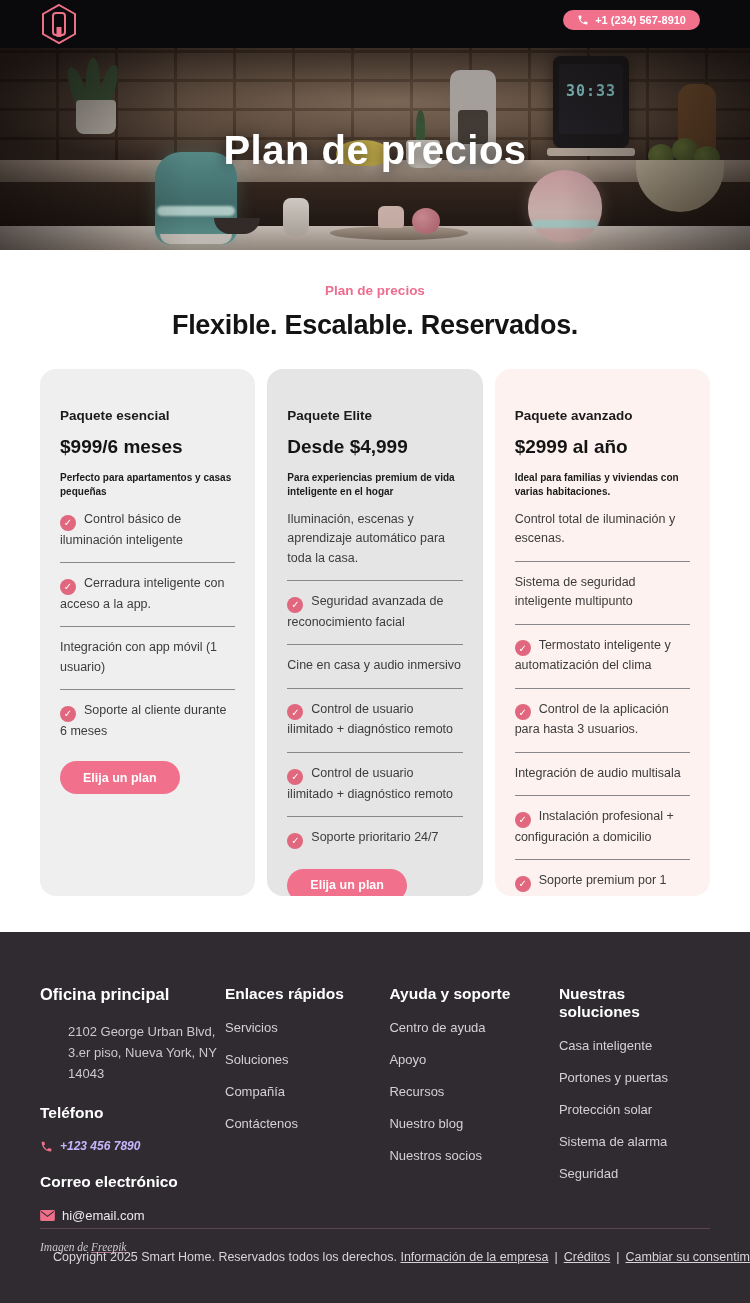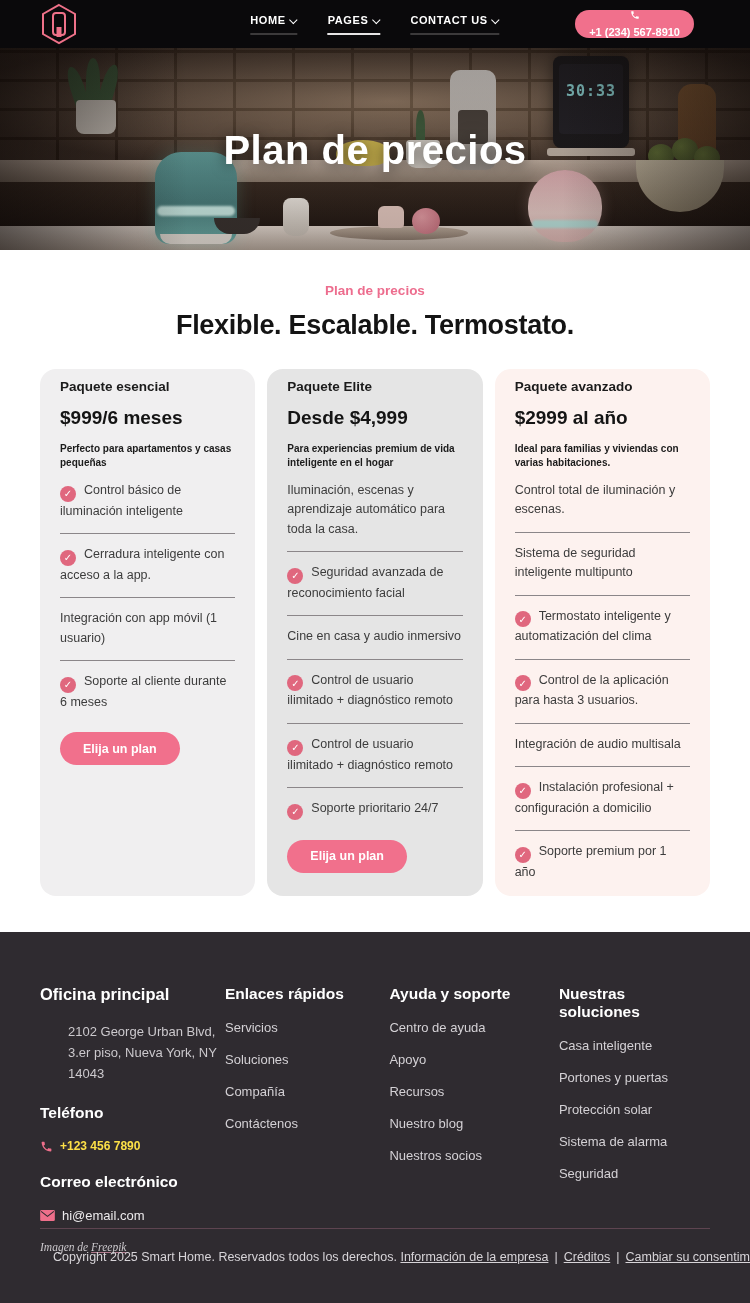--- a/index.html
+++ b/index.html
@@ -9,23 +9,23 @@
   
   .header { height:48px; background:#0a090b; display:flex; align-items:center; padding:0 40px; position:relative; }
   .logo { width:40px; height:44px; display:flex; align-items:center; }
   .nav { position:absolute; left:50%; transform:translateX(-50%); display:flex; gap:30px; align-items:flex-start; }
   .nav-item { color:#fff; font-size:11px; font-weight:700; letter-spacing:.6px; text-transform:uppercase;
               padding-bottom:7px; border-bottom:2px solid #3c3a3b; cursor:pointer; display:flex; align-items:center; gap:4px; }
   .nav-item.active { border-bottom-color:#e6e4e5; }
   .chev { width:8px; height:8px; display:inline-block; position:relative; top:-1px; }
   .chev::before { content:""; position:absolute; left:1px; top:2px; width:5px; height:5px;
                   border-right:1.5px solid #fff; border-bottom:1.5px solid #fff; transform:rotate(45deg); }
-  .phone-btn { position:absolute; right:56px; top:10px; height:28px; padding:0 14px; border:none; cursor:pointer;
+  .phone-btn { position:absolute; right:50px; top:10px; height:20px; padding:0 14px; border:none; cursor:pointer;
                background:var(--accent,#f1708c); color:#fff; font-weight:700; font-size:11px; border-radius:14px;
-               display:flex; align-items:center; gap:6px; font-family:"Liberation Sans", sans-serif;flex-direction:column; }
+               display:flex; align-items:center; gap:6px; font-family:"Liberation Sans", sans-serif; }
 
   
   .hero { height:202px; position:relative; overflow:hidden; background:linear-gradient(180deg,#241a16,#3b2d24 60%,#4a3a2e); }
   .hero * { position:absolute; }
   .tiles { left:0; top:0; width:100%; height:118px;
     background-color:#6d5b4e;
     background-image:
       repeating-linear-gradient(0deg, rgba(0,0,0,0) 0 26px, #443529 26px 29px),
       repeating-linear-gradient(90deg, rgba(0,0,0,0) 0 56px, #443529 56px 59px);
   }
@@ -64,21 +64,21 @@
     background:linear-gradient(90deg, rgba(10,6,5,.55), rgba(10,6,5,0) 25%, rgba(10,6,5,0) 75%, rgba(10,6,5,.5)),
                linear-gradient(180deg, rgba(10,6,5,.35), rgba(10,6,5,.08) 45%, rgba(10,6,5,.2)); }
   .hero-title { left:0; top:80px; width:100%; text-align:center; color:#fff; font-size:40px; font-weight:700;
     letter-spacing:.5px; text-shadow:0 2px 14px rgba(0,0,0,.55); position:absolute; }
 
   
   .main { height:682px; padding-top:33px; background:#fff; }
   .eyebrow { text-align:center; color:#ed6d8e; font-weight:700; font-size:13.5px; }
   .big-heading { text-align:center; color:#141414; font-weight:800; font-size:27px; margin-top:12px; letter-spacing:-.3px; }
   .cards { display:flex; gap:12px; padding:0 40px; margin-top:28px; }
-  .card { width:227px; height:527px; border-radius:16px; padding:10px 20px; overflow:hidden; }
+  .card { width:227px; height:527px; border-radius:16px; padding:39px 20px; overflow:hidden; }
   .plan-name { font-size:13.5px; font-weight:700; color:#1b1b1b; }
   .plan-price { font-size:19px; font-weight:700; color:#141414; margin-top:13px; }
   .plan-desc { font-size:10px; font-weight:700; color:#1b1b1b; margin-top:13px; line-height:1.4; }
   .feature { margin-top:11px; font-size:12.5px; color:#3c3c3c; line-height:1.55; }
   .check { display:inline-flex; width:16px; height:16px; border-radius:50%; background:var(--check,#e0677e); color:#fff;
            font-size:10px; align-items:center; justify-content:center; margin-right:8px; vertical-align:-3px; }
   .fdivider { border:none; border-top:1px solid #8b8689; margin-top:12px; }
   .cta { margin-top:20px; height:33px; padding:0 23px; border:none; border-radius:17px; background:var(--accent,#f1708c);
          color:#fff; font-weight:700; font-size:12.5px; cursor:pointer; font-family:"Liberation Sans", sans-serif; }
 
@@ -86,21 +86,21 @@
   .footer { height:371px; background:#2f2b30; position:relative; color:#fff; }
   .fcols { display:flex; padding:53px 40px 0; }
   .fcol1 { width:185px; }
   .fcol:nth-of-type(2) { width:165px; }
   .fcol:nth-of-type(3) { width:170px; }
   .fcol-h { font-size:15.5px; font-weight:700; color:#fff; }
   .fcol1 .fcol-h { font-size:16.5px; }
   .faddress { margin-top:18px; font-size:13px; color:#ccc9cd; line-height:1.6; width:168px;margin-left:28px; }
   .fsub { margin-top:20px; font-size:15.5px; font-weight:700; }
   .frow { margin-top:17px; display:flex; align-items:center; gap:7px; }
-  .fphone { font-size:12px; font-weight:700; color:#fde047; }
+  .fphone { font-size:12px; font-weight:700; color:#c4b5fd;font-style:italic; }
   .femail { font-size:13px; color:#eceaec; }
   .fcredit { margin-top:18px; font-size:11.5px; font-style:italic; color:#ccc9cd; font-family:"Liberation Serif", serif; }
   .fcredit u { text-decoration-color:#b0798c; }
   .fcol-links { margin-top:5px; }
   .flink { display:block; margin-top:17px; font-size:13px; color:#d4d1d5; text-decoration:none; cursor:pointer; }
   .fdivider-line { position:absolute; left:40px; right:40px; top:296px; border-top:1px solid #5e4450; }
   .fcopy { position:absolute; top:318px; width:100%; text-align:center; font-size:12.5px; color:#d7d4d8;margin-left:40px; }
   .fcopy a { color:#d7d4d8; cursor:pointer; }
   .fcopy .sep { margin:0 6px; }
 </style>
@@ -108,36 +108,20 @@
 <body>
 
 <header class="header">
   <div class="logo">
     <svg width="38" height="42" viewBox="0 0 38 42">
       <polygon points="19,2 35,11 35,31 19,40 3,31 3,11" fill="none" stroke="#ef7189" stroke-width="2"></polygon>
       <rect x="13" y="10" width="12" height="22" rx="3" fill="none" stroke="#ef7189" stroke-width="2"></rect>
       <rect x="16.5" y="24" width="5" height="10" fill="#ef7189"></rect>
     </svg>
   </div>
-  <nav class="nav">
-    <div class="nav-item">
-      <span class="nav-label">HOME</span>
-      <span class="chev" hidden=""></span>
-    </div>
-
-    <div class="nav-item active">
-      <span class="nav-label">PAGES</span>
-      <span class="chev"></span>
-    </div>
-
-    <div class="nav-item">
-      <span class="nav-label">CONTACT US</span>
-      <span class="chev" hidden=""></span>
-    </div>
-  </nav>
 
   <button class="phone-btn">
     <svg width="12" height="12" viewBox="0 0 24 24">
       <path fill="#fff" d="M6.6 10.8c1.5 2.9 3.7 5.1 6.6 6.6l2.2-2.2c.3-.3.7-.4 1-.2 1.1.4 2.3.6 3.6.6.6 0 1 .4 1 1V20c0 .6-.4 1-1 1C10.6 21 3 13.4 3 4c0-.6.4-1 1-1h3.5c.6 0 1 .4 1 1 0 1.2.2 2.4.6 3.6.1.3 0 .7-.2 1L6.6 10.8z"></path>
     </svg>
     <span>+1 (234) 567-8910</span>
   </button>
 </header>
 
 <section class="hero">
@@ -182,21 +166,21 @@
 
   <div class="egg-pink"></div>
   <div class="egg-band"></div>
 
   <div class="hero-vignette"></div>
   <h1 class="hero-title">Plan de precios</h1>
 </section>
 
 <main class="main">
   <div class="eyebrow">Plan de precios</div>
-  <h2 class="big-heading">Flexible. Escalable. Termostato.</h2>
+  <h2 class="big-heading">Flexible. Escalable. Reservados.</h2>
   <div class="cards">
     <section class="card" style="background: rgb(240, 239, 240);">
       <h3 class="plan-name">Paquete esencial</h3>
       <div class="plan-price">$999/6 meses</div>
       <p class="plan-desc">Perfecto para apartamentos y casas pequeñas</p>
       <div class="plan-features">
           <div class="feature"><span class="check">✓</span><span>Control básico de iluminación inteligente</span></div>
           <hr class="fdivider">
           <div class="feature"><span class="check">✓</span><span>Cerradura inteligente con acceso a la app.</span></div>
           <hr class="fdivider">

